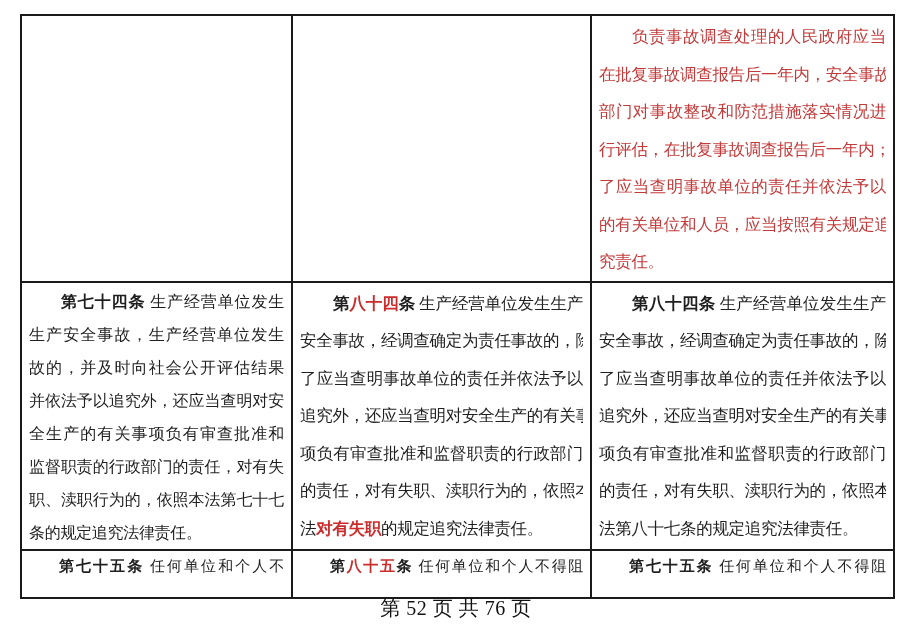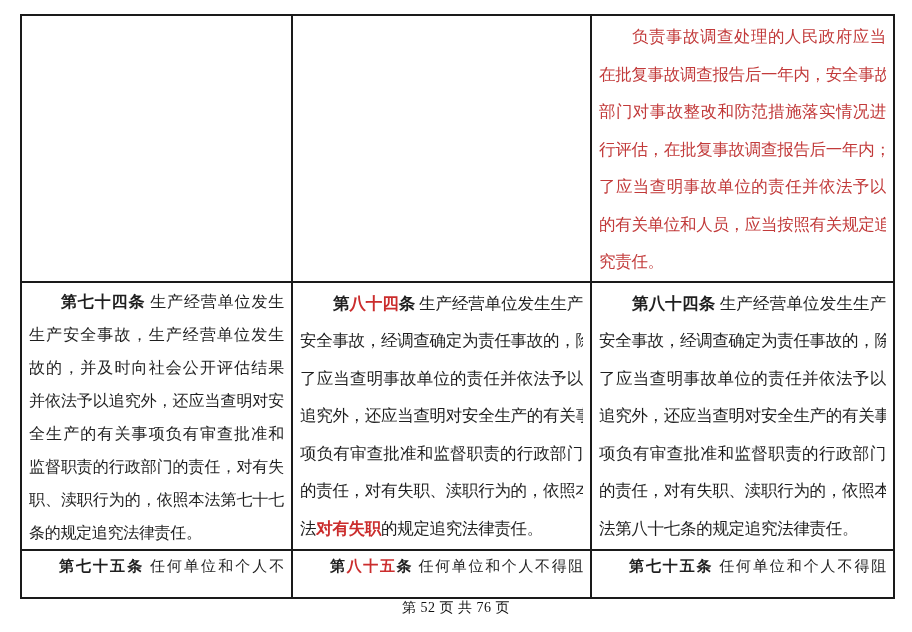--- a/index.html
+++ b/index.html
@@ -38,21 +38,21 @@
   td.c-red .ln{height:29px;line-height:29px;font-size:16px;}
   td.c1 .ln{height:33px;line-height:33px;font-size:16px;}
   td.c2 .ln,td.c3 .ln{height:37.5px;line-height:37.5px;font-size:16.5px;}
   tr.r3 .ln{height:46px;line-height:30px;font-size:15px;}
   .sg-p{color:var(--ink);}
   .sg-b{color:var(--ink);font-weight:bold;}
   .sg-r{color:var(--red);}
   .sg-br{color:var(--hred);font-weight:bold;}
   .footer{
     position:absolute;left:0;right:0;top:597px;
-    text-align:center;font-size:14px;line-height:22px;color:#111;
+    text-align:center;font-size:20px;line-height:22px;color:#111;
     letter-spacing:0.5px;
   }
 </style>
 </head>
 <body>
 
 <table class="law">
   <colgroup>
     <col style="width:271px">
     <col style="width:299px">

